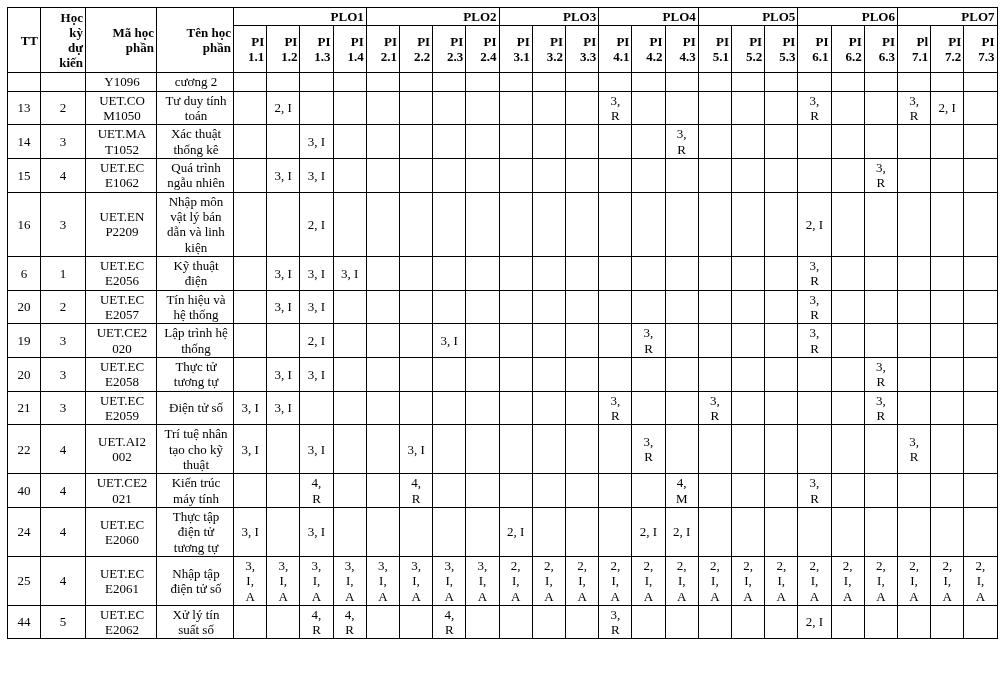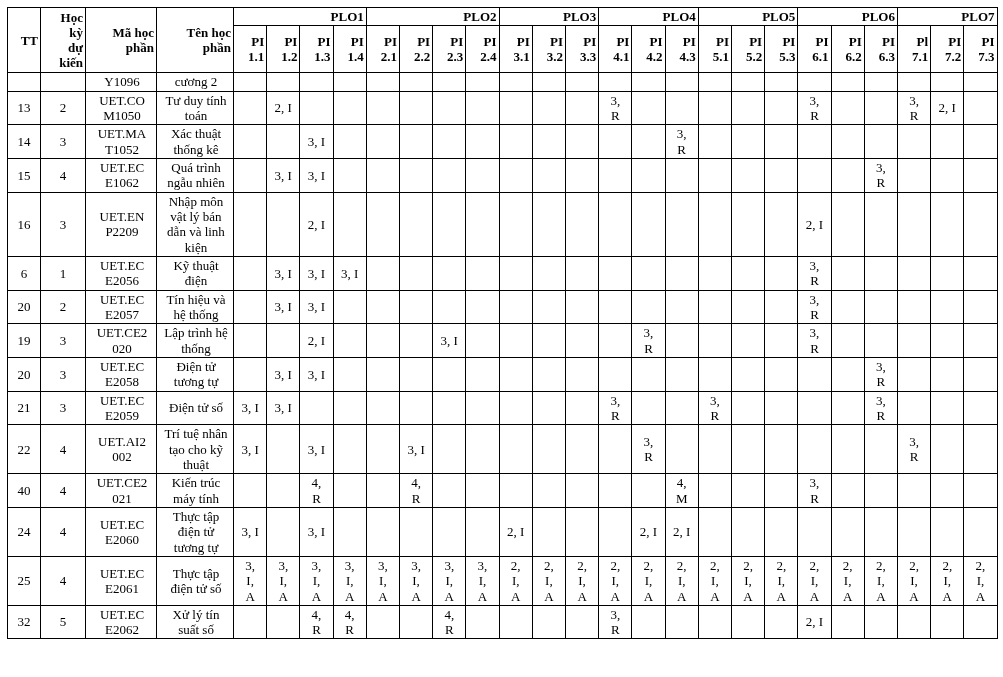--- a/index.html
+++ b/index.html
@@ -384,21 +384,21 @@
         <td></td>
         <td></td>
         <td></td>
         <td></td>
       </tr>
       <tr>
         <td>20</td>
         <td>3</td>
         <td class="left">UET.EC
 E2058</td>
-        <td class="left">Điện tử tương tự</td>
+        <td class="left">Thực tử tương tự</td>
         <td></td>
         <td>3, I</td>
         <td>3, I</td>
         <td></td>
         <td></td>
         <td></td>
         <td></td>
         <td></td>
         <td></td>
         <td></td>
@@ -544,93 +544,93 @@
         <td></td>
         <td></td>
         <td></td>
         <td></td>
       </tr>
       <tr>
         <td>25</td>
         <td>4</td>
         <td class="left">UET.EC
 E2061</td>
-        <td class="left">Thực tập điện tử số</td>
-        <td>3,
-I,
-A</td>
-        <td>3,
-I,
-A</td>
-        <td>3,
-I,
-A</td>
-        <td>3,
-I,
-A</td>
-        <td>3,
-I,
-A</td>
-        <td>3,
-I,
-A</td>
-        <td>3,
-I,
-A</td>
-        <td>3,
-I,
-A</td>
-        <td>2,
-I,
-A</td>
-        <td>2,
-I,
-A</td>
-        <td>2,
-I,
-A</td>
-        <td>2,
-I,
-A</td>
-        <td>2,
-I,
-A</td>
-        <td>2,
-I,
-A</td>
-        <td>2,
-I,
-A</td>
-        <td>2,
-I,
-A</td>
-        <td>2,
-I,
-A</td>
-        <td>2,
-I,
-A</td>
-        <td>2,
-I,
-A</td>
-        <td>2,
-I,
-A</td>
-        <td>2,
-I,
-A</td>
-        <td>2,
-I,
-A</td>
-        <td>2,
-I,
-A</td>
-      </tr>
-      <tr>
-        <td>32</td>
+        <td class="left">Nhập tập điện tử số</td>
+        <td>3,
+I,
+A</td>
+        <td>3,
+I,
+A</td>
+        <td>3,
+I,
+A</td>
+        <td>3,
+I,
+A</td>
+        <td>3,
+I,
+A</td>
+        <td>3,
+I,
+A</td>
+        <td>3,
+I,
+A</td>
+        <td>3,
+I,
+A</td>
+        <td>2,
+I,
+A</td>
+        <td>2,
+I,
+A</td>
+        <td>2,
+I,
+A</td>
+        <td>2,
+I,
+A</td>
+        <td>2,
+I,
+A</td>
+        <td>2,
+I,
+A</td>
+        <td>2,
+I,
+A</td>
+        <td>2,
+I,
+A</td>
+        <td>2,
+I,
+A</td>
+        <td>2,
+I,
+A</td>
+        <td>2,
+I,
+A</td>
+        <td>2,
+I,
+A</td>
+        <td>2,
+I,
+A</td>
+        <td>2,
+I,
+A</td>
+        <td>2,
+I,
+A</td>
+      </tr>
+      <tr>
+        <td>44</td>
         <td>5</td>
         <td class="left">UET.EC
 E2062</td>
         <td class="left">Xử lý tín suất số</td>
         <td></td>
         <td></td>
         <td>4,
 R</td>
         <td>4,
 R</td>

